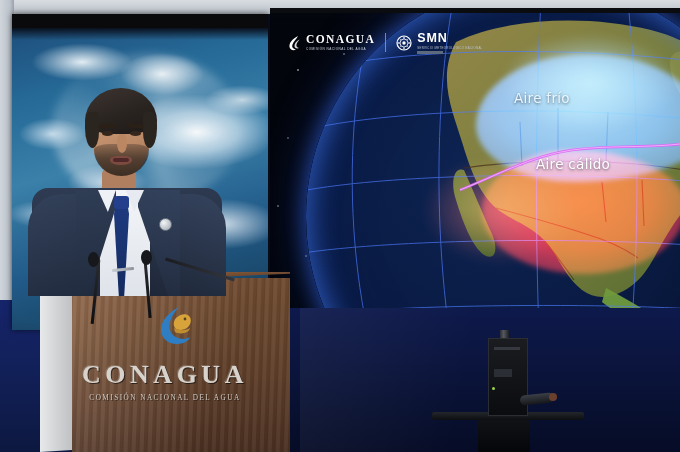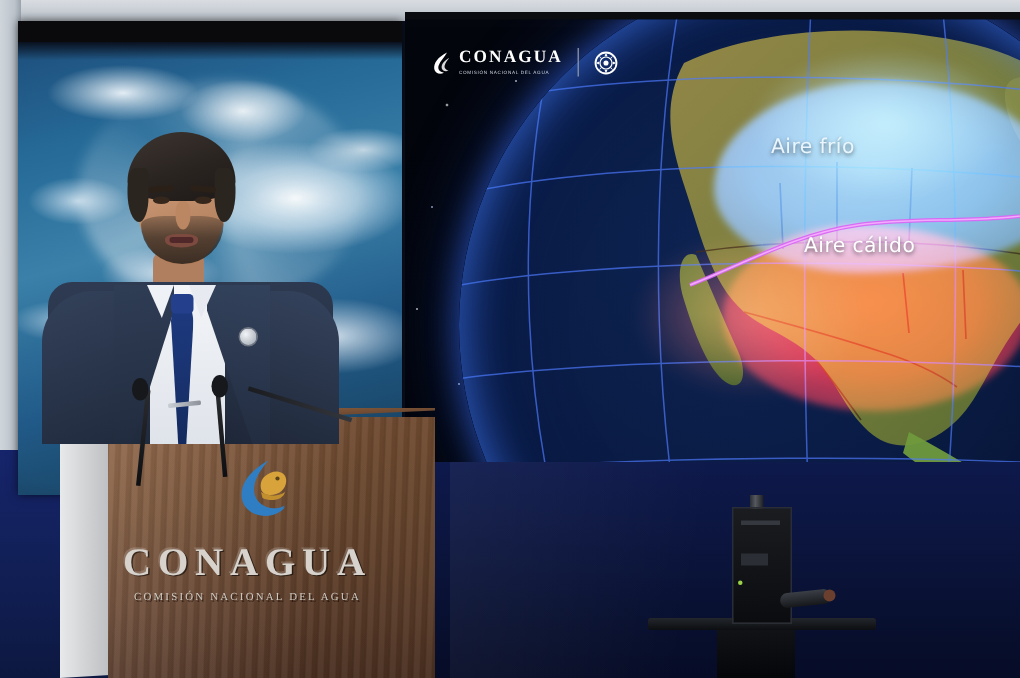--- a/index.html
+++ b/index.html
@@ -474,20 +474,25 @@
         <div class="divider"></div>
 
         <div class="logo-block">
           <svg class="smn-seal" viewBox="0 0 32 32">
             <circle cx="16" cy="16" r="14" fill="none" stroke="#ffffff" stroke-width="2.4"></circle>
             <circle cx="16" cy="16" r="8" fill="none" stroke="#ffffff" stroke-width="1.6"></circle>
             <path d="M16 2 L18 7 L14 7 Z M30 16 L25 18 L25 14 Z M16 30 L14 25 L18 25 Z M2 16 L7 14 L7 18 Z" fill="#ffffff"></path>
             <path d="M6 6 L10 9 L9 10 Z M26 6 L23 10 L22 9 Z M26 26 L22 23 L23 22 Z M6 26 L9 22 L10 23 Z" fill="#ffffff"></path>
             <circle cx="16" cy="16" r="3.4" fill="#ffffff"></circle>
           </svg>
+          <div class="logo-txt">
+            <span class="smn-main">SMN</span>
+            <span class="smn-sub">SERVICIO METEOROLÓGICO NACIONAL</span>
+            <span class="smn-bar"></span>
+          </div>
         </div>
 
       </div>
 
     </div>
   </div>
 
   <div class="stand-pole"></div>
   <div class="stand-shelf"></div>
   <div class="stand-box">

